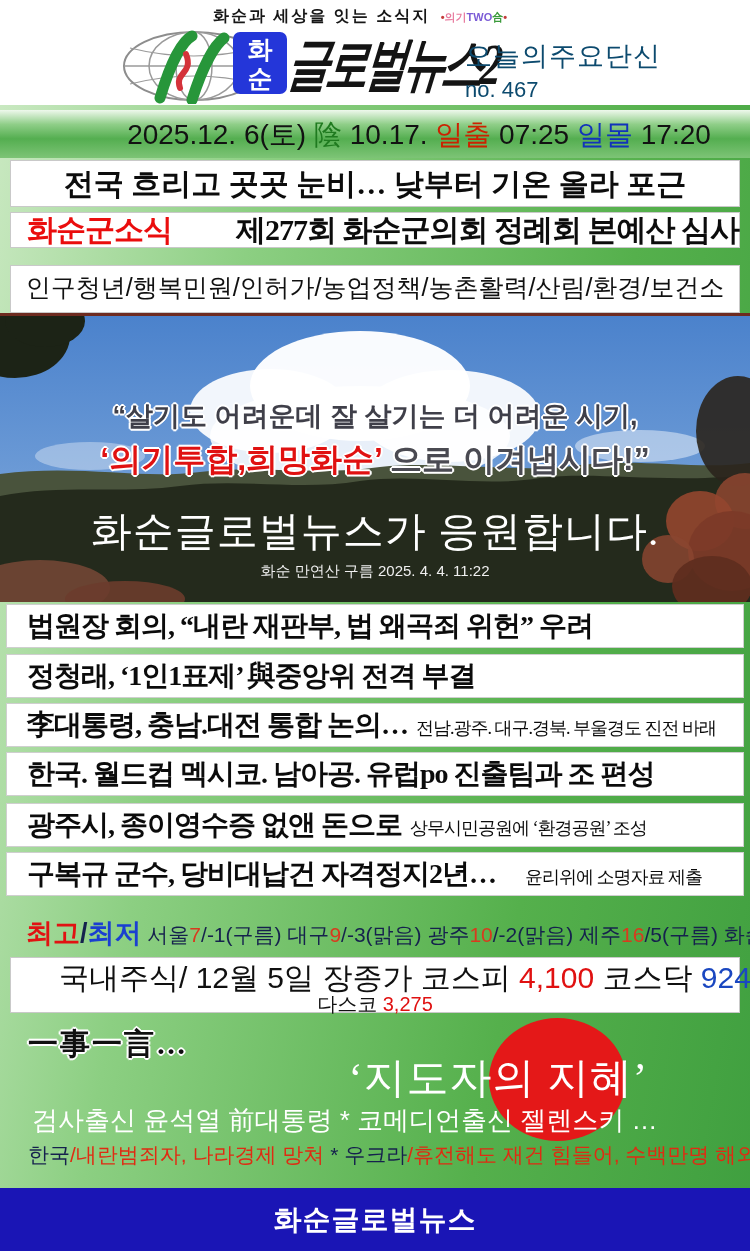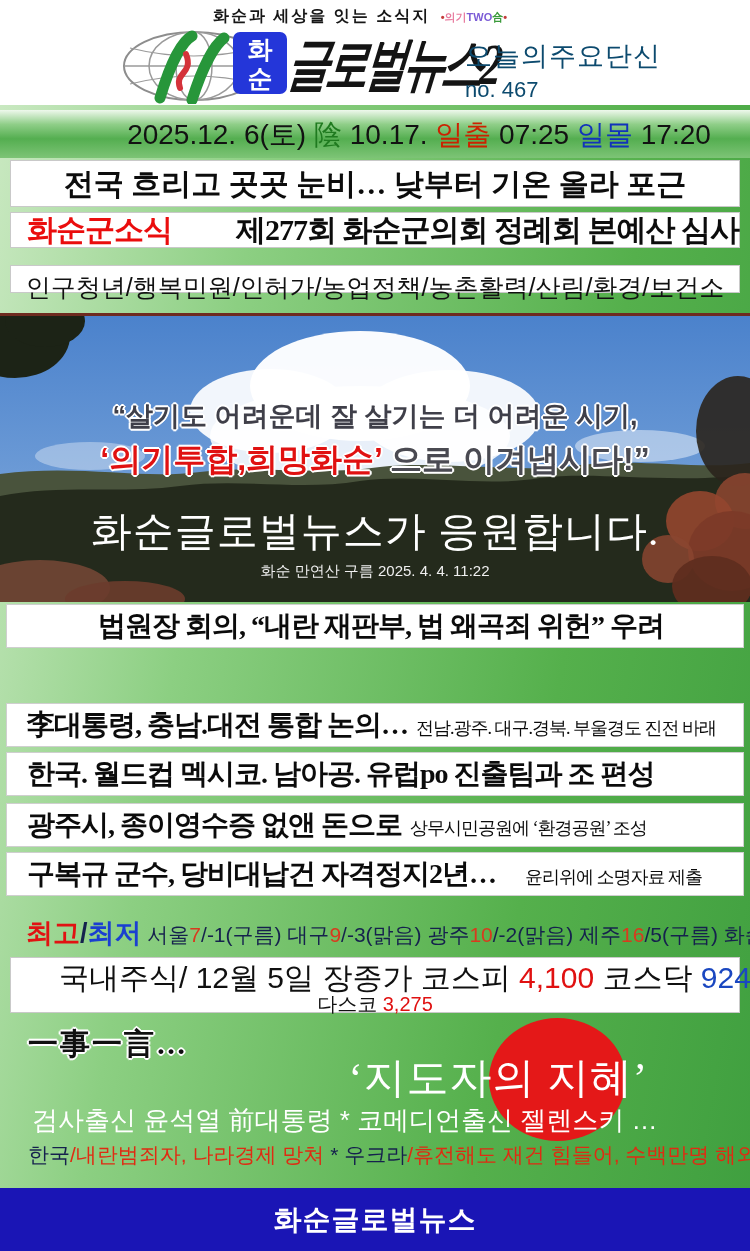--- a/index.html
+++ b/index.html
@@ -24,21 +24,21 @@
            background:linear-gradient(180deg,#eef8ec 0%,#8fce88 30%,#54ae50 60%,#7dc476 100%);
            text-align:center;font-size:28px;line-height:50px;white-space:nowrap;padding-left:44px;}
   
   .wrow{left:10px;width:730px;background:#ffffff;border:1px solid #c9c9c9;box-sizing:border-box;}
   #row-weather{top:160px;height:47px;text-align:center;font-family:"Liberation Serif",serif;
                font-weight:bold;font-size:30px;line-height:45px;color:#0c0c0c;}
   #row-county{top:212px;height:36px;display:flex;align-items:center;padding-left:16px;}
   #county-label{color:#ea0d0d;font-weight:bold;font-size:30px;letter-spacing:-1px;}
   #county-headline{flex:1;text-align:right;font-family:"Liberation Serif",serif;font-weight:bold;
                    font-size:30px;color:#0c0c0c;letter-spacing:-1px;}
-  #row-depts{top:265px;height:28px;text-align:center;font-size:25px;line-height:42px;color:#111;letter-spacing:0px;}
+  #row-depts{top:265px;height:48px;text-align:center;font-size:25px;line-height:42px;color:#111;letter-spacing:0px;}
   
   #photo{left:0;top:313px;width:750px;height:289px;border-top:3px solid #6e2b20;box-sizing:border-box;overflow:hidden;}
   #photo svg{position:absolute;left:0;top:0;}
   .outline-w{text-shadow:-2px 0 #fff,2px 0 #fff,0 -2px #fff,0 2px #fff,-1px -1px #fff,1px 1px #fff,-1px 1px #fff,1px -1px #fff;}
   #quote1{left:0;top:82px;width:750px;text-align:center;font-size:27px;font-weight:bold;color:#3f3f49;white-space:nowrap;}
   #quote2{left:0;top:122px;width:750px;text-align:center;font-size:32px;font-weight:bold;white-space:nowrap;}
   #support-text{left:0;top:188px;width:750px;text-align:center;font-family:"Liberation Serif",serif;
                 font-size:41px;color:#ffffff;letter-spacing:1px;}
   #photo-caption{left:0;top:246px;width:750px;text-align:center;font-size:15px;color:#efefef;}
   
@@ -137,22 +137,26 @@
       <ellipse cx="712" cy="270" rx="40" ry="30" fill="#5f2d1f" opacity="0.95"></ellipse>
       <ellipse cx="40" cy="272" rx="70" ry="28" fill="#7c4a38" opacity="0.8"></ellipse>
       <ellipse cx="125" cy="283" rx="60" ry="18" fill="#6b3c2c" opacity="0.9"></ellipse>
     </svg>
     <div id="quote1" class="abs outline-w">“살기도 어려운데 잘 살기는 더 어려운 시기,</div>
     <div id="quote2" class="abs outline-w"><span style="color: rgb(224, 17, 17); font-weight: bold;">‘의기투합,희망화순’</span><span style="color: rgb(74, 74, 82);"> 으로 이겨냅시다!”</span></div>
     <div id="support-text" class="abs">화순글로벌뉴스가 응원합니다.</div>
     <div id="photo-caption" class="abs">화순 만연산 구름 2025. 4. 4. 11:22</div>
   </div>
 
-  <div class="abs hbar" style="top:604px;justify-content:center;">
+  <div class="abs hbar" style="top:604px;">
     <span class="hmain">법원장 회의, “내란 재판부, 법 왜곡죄 위헌” 우려</span>
+    <span class="htail"></span>
+  </div>
+  <div class="abs hbar" style="top:654px;">
+    <span class="hmain">정청래, ‘1인1표제’ 與중앙위 전격 부결</span>
     <span class="htail"></span>
   </div>
   <div class="abs hbar" style="top:703px;">
     <span class="hmain">李대통령, 충남.대전 통합 논의…</span>
     <span class="htail">전남.광주. 대구.경북. 부울경도 진전 바래</span>
   </div>
   <div class="abs hbar" style="top:752px;">
     <span class="hmain">한국. 월드컵 멕시코. 남아공. 유럽po 진출팀과 조 편성</span>
     <span class="htail"></span>
   </div>

